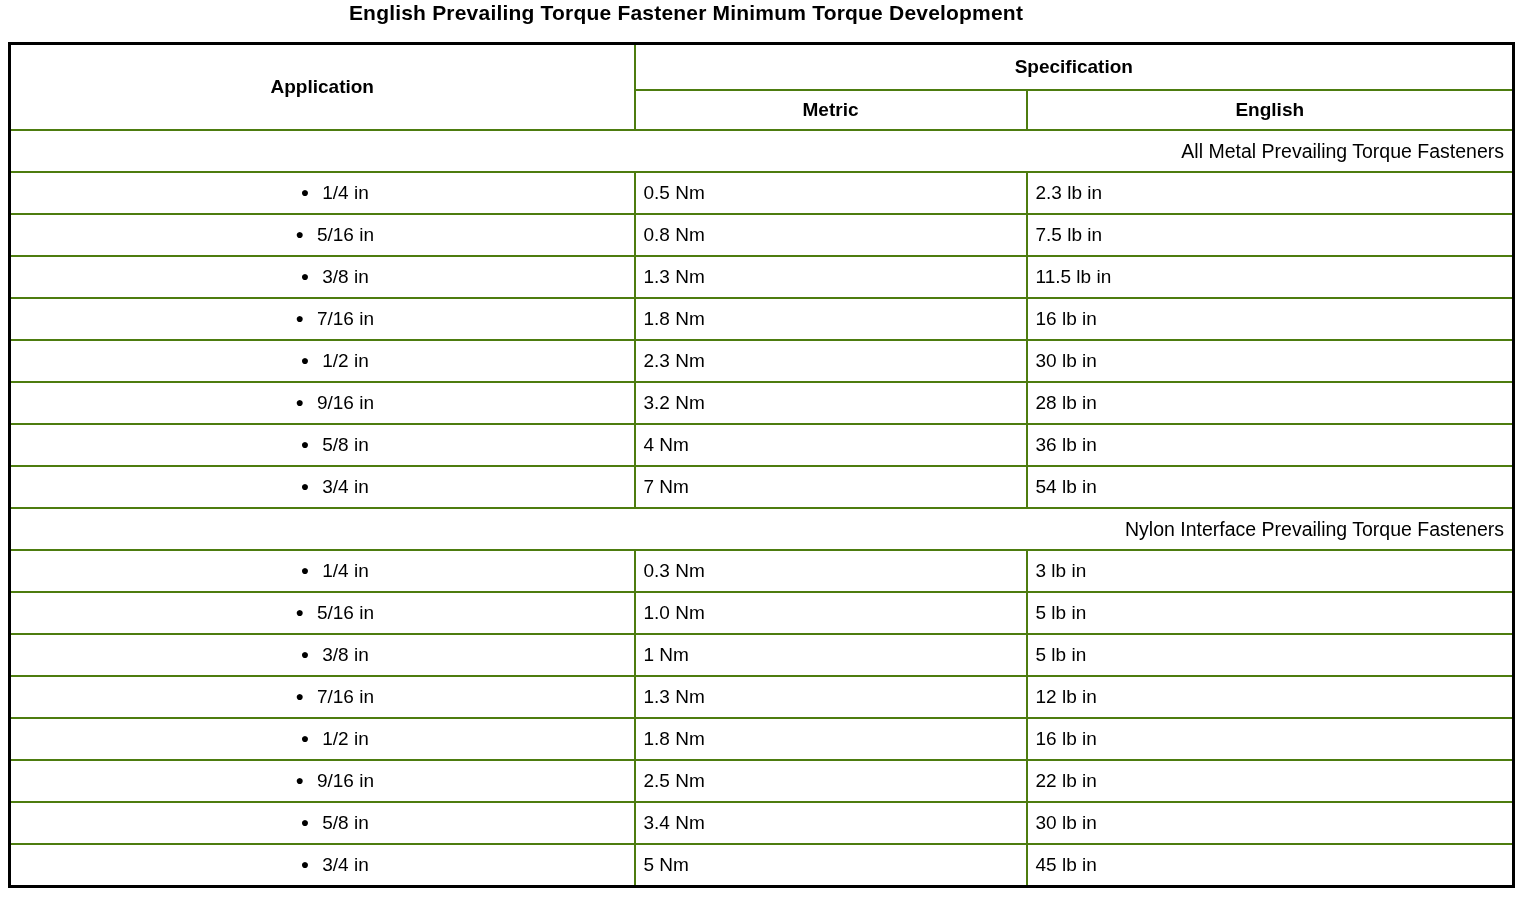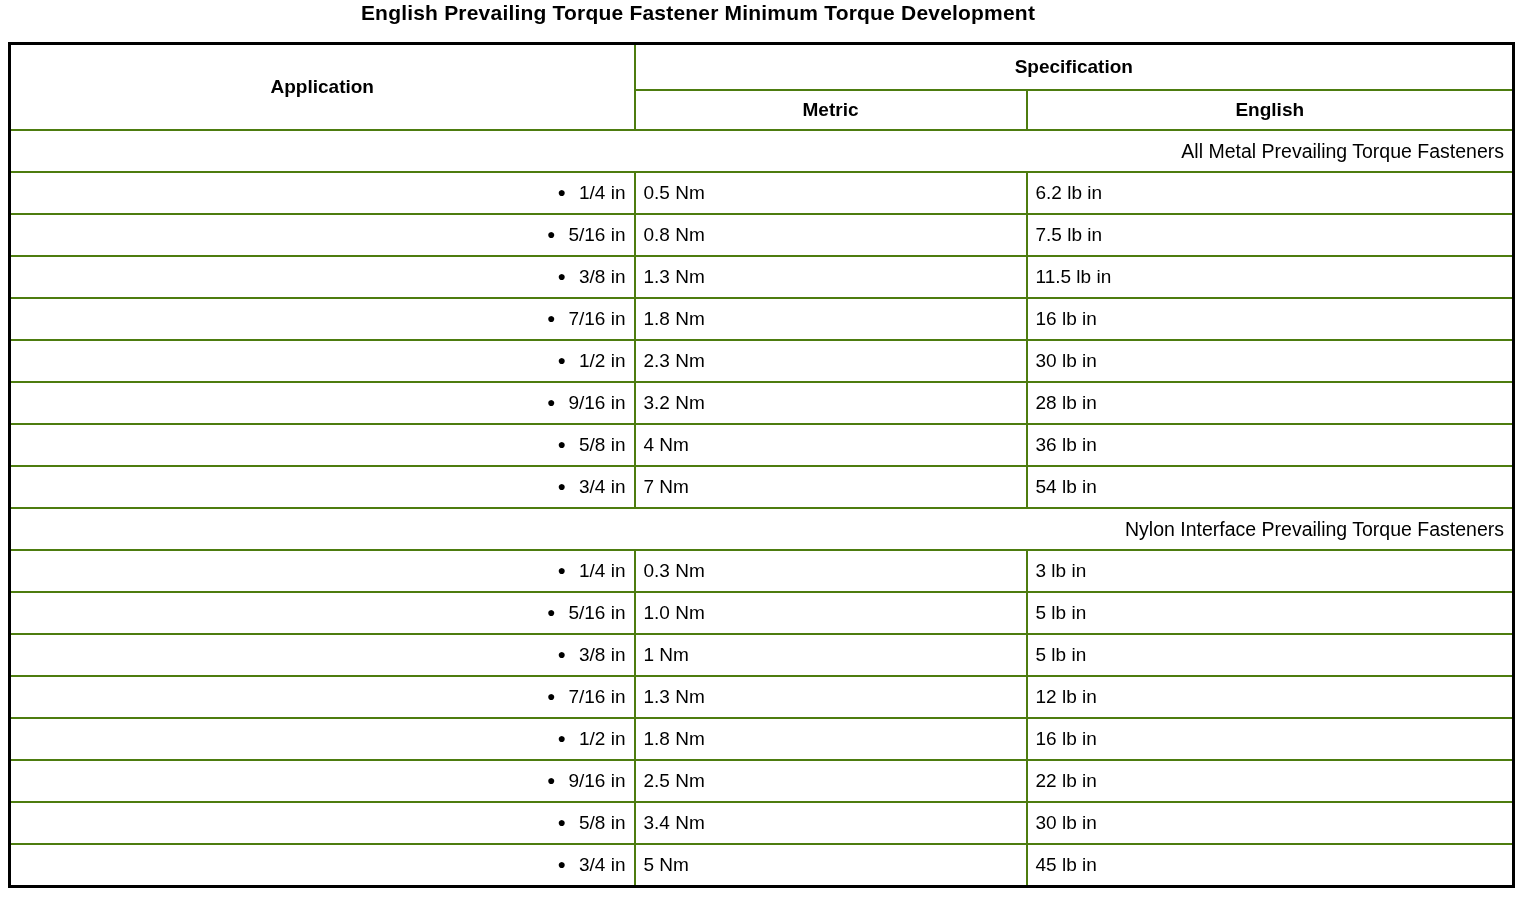--- a/index.html
+++ b/index.html
@@ -12,21 +12,20 @@
     height: 898px;
     overflow: hidden;
     font-family: "Liberation Sans", "DejaVu Sans", sans-serif;
     color: #000000;
   }
   .page {
     position: relative;
     width: 1372px;
     height: 898px;
     background: #ffffff;
-    padding-left: 24px;
   }
   .doc-title {
     position: absolute;
     top: 1px;
     left: 0;
     width: 100%;
     margin: 0;
     text-align: center;
     font-size: 21px;
     font-weight: bold;
@@ -71,21 +70,21 @@
   
   tbody td {
     height: 40px;
   }
   tr.section-row td {
     text-align: right;
     padding-left: 5px;
     font-size: 19.5px;
   }
   td.cell-app {
-    text-align: right;
+    text-align: center;
     padding-left: 5px;
   }
   td.cell-val {
     text-align: left;
   }
   .bullet {
     display: inline-block;
     font-size: 14px;
     margin-left: 25px;
     margin-right: 13px;
@@ -116,21 +115,21 @@
         <th class="h-sub">English</th>
       </tr>
     </thead>
     <tbody>
         <tr class="section-row">
           <td colspan="3">All Metal Prevailing Torque Fasteners</td>
         </tr>
         <tr>
           <td class="cell-app"><span class="bullet">●</span><span>1/4 in</span></td>
           <td class="cell-val">0.5 Nm</td>
-          <td class="cell-val">6.2 lb in</td>
+          <td class="cell-val">2.3 lb in</td>
         </tr>
         <tr>
           <td class="cell-app"><span class="bullet">●</span><span>5/16 in</span></td>
           <td class="cell-val">0.8 Nm</td>
           <td class="cell-val">7.5 lb in</td>
         </tr>
         <tr>
           <td class="cell-app"><span class="bullet">●</span><span>3/8 in</span></td>
           <td class="cell-val">1.3 Nm</td>
           <td class="cell-val">11.5 lb in</td>

